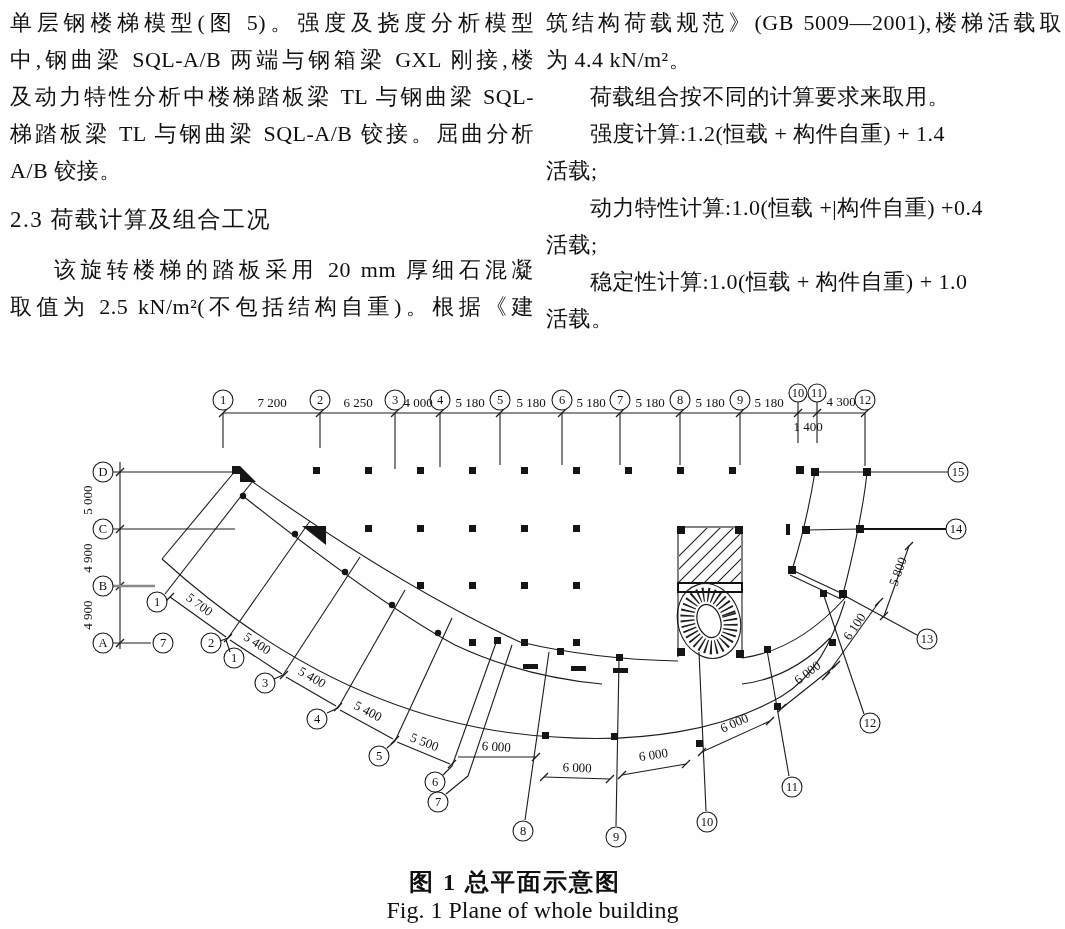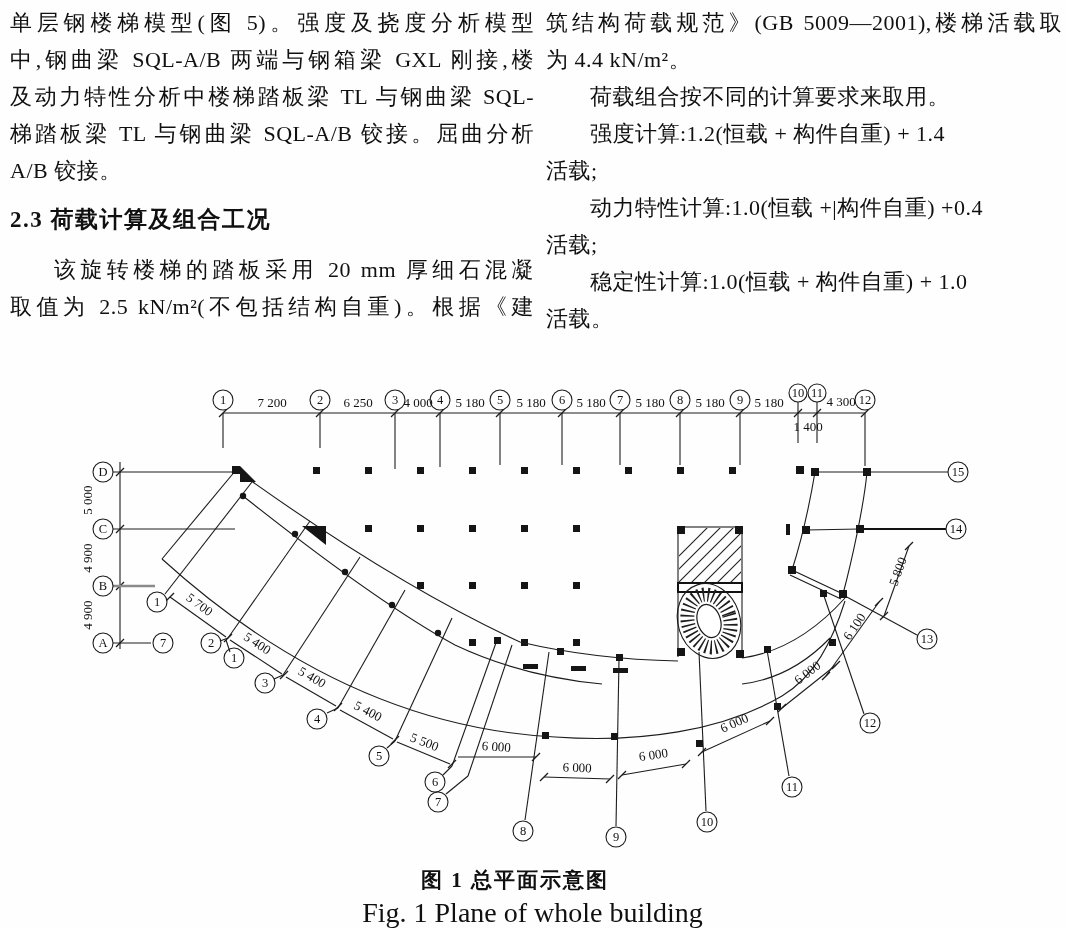--- a/index.html
+++ b/index.html
@@ -3,24 +3,24 @@
 <meta charset="utf-8">
 <style>
   html,body{margin:0;padding:0}
   body{width:1065px;height:929px;background:#fefefe;position:relative;overflow:hidden;
        font-family:"Liberation Serif","DejaVu Serif",serif;color:#101010}
   .colL{position:absolute;left:10px;top:4px;width:524px}
   .colR{position:absolute;left:546px;top:4px;width:516px}
   .tl{font-size:22px;line-height:37px;height:37px;white-space:nowrap;letter-spacing:.5px}
   .j{white-space:normal;text-align:justify;text-align-last:justify}
   .ind{text-indent:44px}
-  .hd{font-size:23px;font-weight:bold;line-height:30px;margin:16px 0 16px;letter-spacing:1.5px}
+  .hd{font-size:23px;font-weight:normal;line-height:30px;margin:16px 0 16px;letter-spacing:1.5px}
   .capCn{position:absolute;top:866px;left:0;width:1030px;text-align:center;
-         font-size:21px;font-weight:bold;letter-spacing:2px}
-  .capEn{position:absolute;top:897px;left:0;width:1065px;text-align:center;font-size:28px}
+         font-size:24px;font-weight:bold;letter-spacing:2px}
+  .capEn{position:absolute;top:897px;left:0;width:1065px;text-align:center;font-size:24px}
   svg{position:absolute;left:0;top:378px}
   .ln{stroke:#1c1c1c;stroke-width:1.1;fill:none}
   .thick{stroke:#111;stroke-width:2;fill:none}
   .gray{stroke:#8a8a8a;stroke-width:2.5;fill:none}
   .sq{fill:#151515;stroke:none}
   .dot{fill:#151515;stroke:none}
   .tk{stroke:#1c1c1c;stroke-width:1.2}
   .dt{font:13px "Liberation Serif","DejaVu Serif",serif;fill:#111;text-anchor:middle}
   .bub circle{fill:#fff;stroke:#1c1c1c;stroke-width:1.1}
   .bub text{font:12.5px "Liberation Serif","DejaVu Serif",serif;fill:#111;text-anchor:middle}

